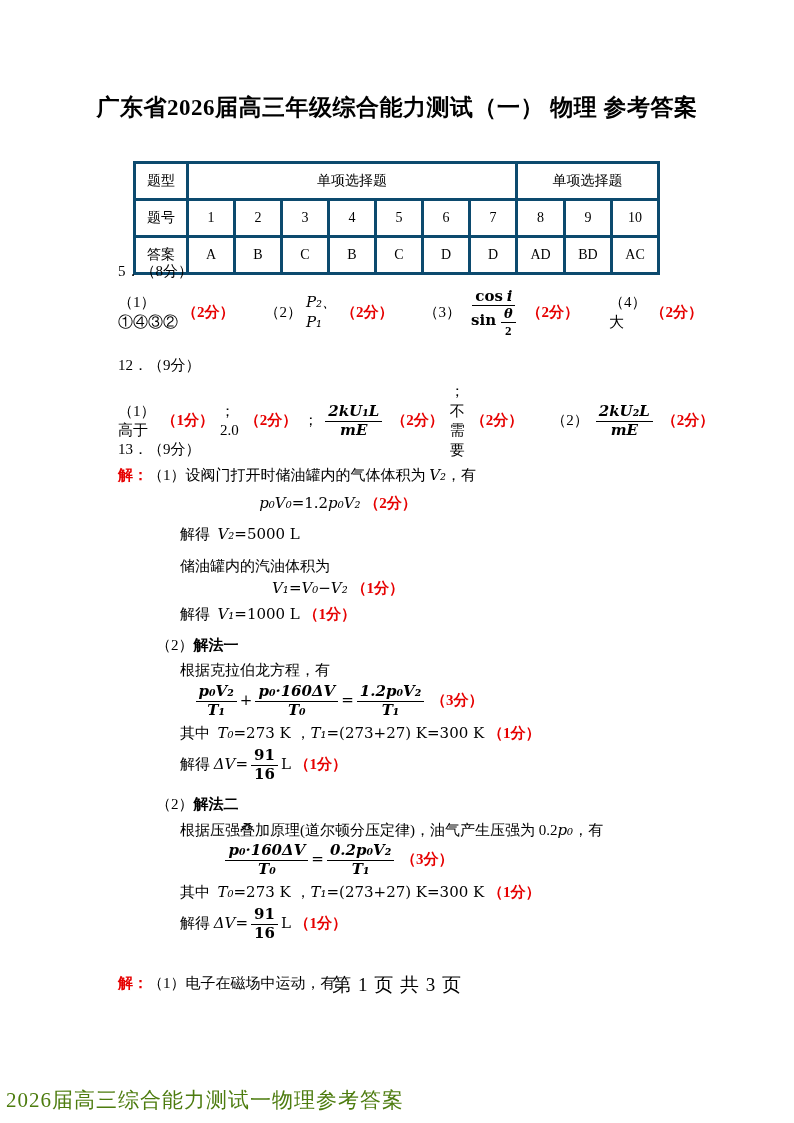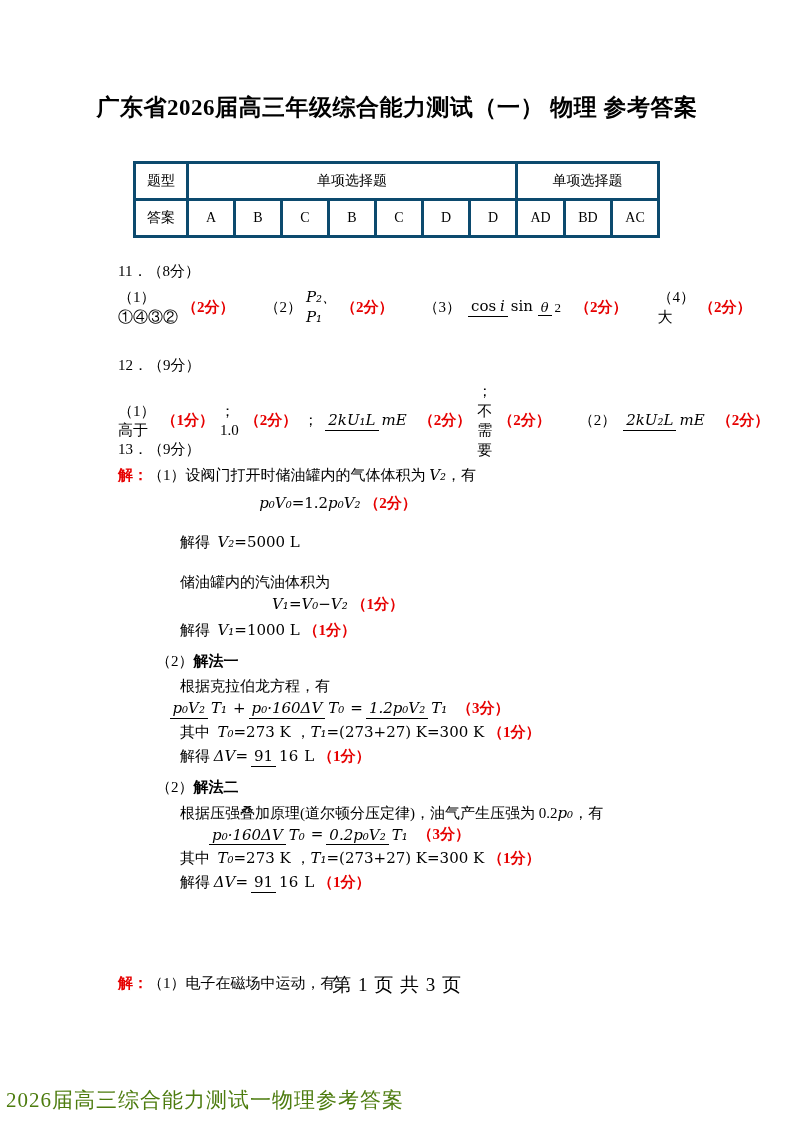--- a/index.html
+++ b/index.html
@@ -22,31 +22,31 @@
   .qblock { position:absolute; left:118px; right:108px; font-size:15px; line-height:1.32; }
   .q11 { top:262px; } .q12 { top:356px; } .q13 { top:440px; } .q14 { top:966px; }
   .qhead { font-size:15px; }
   .ansline { display:flex; align-items:center; flex-wrap:nowrap; margin-top:6px; gap:6px; }
   .gap-lg { margin-left:22px; }
   .item { display:inline-flex; align-items:center; gap:4px; margin-right:24px; }
   .score { color:var(--score-red,#e60000); font-weight:700; white-space:nowrap; }
   .mi { font-family:"DejaVu Serif",serif; font-style:italic; }
   .fm { font-family:"DejaVu Serif",serif; }
   .frac {
-    display:inline-flex; flex-direction:row; align-items:flex-start;
-    vertical-align:middle; margin:0 3px; line-height:1.18; text-align:center;
+    display:inline-flex; flex-direction:column; align-items:center;
+    vertical-align:middle; margin:0 3px; line-height:1.18; text-align:center;font-weight:bold;
   }
   .frac .fnum { display:block; border-bottom:1px solid #000; padding:0 3px; }
   .frac .fden { display:block; padding:0 3px; }
   .frac.small { font-size:13px; margin:0 1px; }
   .solline { margin-top:6px; }
   .red-label { color:var(--score-red,#e60000); font-weight:700; }
   .eqline { width:440px; text-align:center; margin-top:8px; }
   .eqline.tight { margin-top:2px; }
-  .ind { padding-left:62px; margin-top:20px; }
+  .ind { padding-left:62px; margin-top:12px; }
   .ind.mt4 { margin-top:4px; } .ind.mt6 { margin-top:6px; }
   .mhead { padding-left:38px; margin-top:10px; }
   .mhead .bhead { font-weight:700; font-family:"Liberation Sans","DejaVu Sans",sans-serif; }
   .flexline { display:inline-flex; align-items:center; gap:4px; }
   .pagefooter {
     position:absolute; top:972px; left:0; width:100%;
     text-align:center; font-size:19px; letter-spacing:1px;
   }
   .watermark {
     position:absolute; top:1086px; left:6px;
@@ -72,39 +72,52 @@
         <col style="width:47px">
       <col style="width:48px">
         <col style="width:47px">
         <col style="width:47px">
     </colgroup>
     <tbody>
         <tr>
       <td>题型</td>
       <td colspan="7">单项选择题</td>
       <td colspan="3">单项选择题</td>
+    </tr>
+    <tr>
+      <td>题号</td>
+      <td>1</td>
+      <td>2</td>
+      <td>3</td>
+      <td>4</td>
+      <td>5</td>
+      <td>6</td>
+      <td>7</td>
+      <td>8</td>
+      <td>9</td>
+      <td>10</td>
     </tr>
     <tr>
       <td>答案</td>
       <td>A</td>
       <td>B</td>
       <td>C</td>
       <td>B</td>
       <td>C</td>
       <td>D</td>
       <td>D</td>
       <td>AD</td>
       <td>BD</td>
       <td>AC</td>
     </tr>
   </tbody>
     </table>
 
   <div class="qblock q11">
-    <div class="qhead">11．（8分）</div>
+    <div class="qhead">5．（8分）</div>
     <div class="ansline">
       <span class="item">
         <span>（1）①④③②</span>
         <span class="score">（2分）</span>
       </span>
       <span class="item">
         <span>（2）</span>
         <span class="mi">P₂、P₁</span>
         <span class="score">（2分）</span>
       </span>
@@ -124,21 +137,21 @@
         <span class="score">（2分）</span>
       </span>
     </div>
   </div>
 
   <div class="qblock q12">
     <div class="qhead">12．（9分）</div>
     <div class="ansline">
       <span>（1）高于</span>
       <span class="score">（1分）</span>
-      <span>；1.0</span>
+      <span>；2.0</span>
       <span class="score">（2分）</span>
       <span class="flexline">
         <span>；</span>
         <span class="frac mi">
           <span class="fnum">2kU₁L</span>
           <span class="fden">mE</span>
         </span>
       </span>
       <span class="score">（2分）</span>
       <span>；不需要</span>

